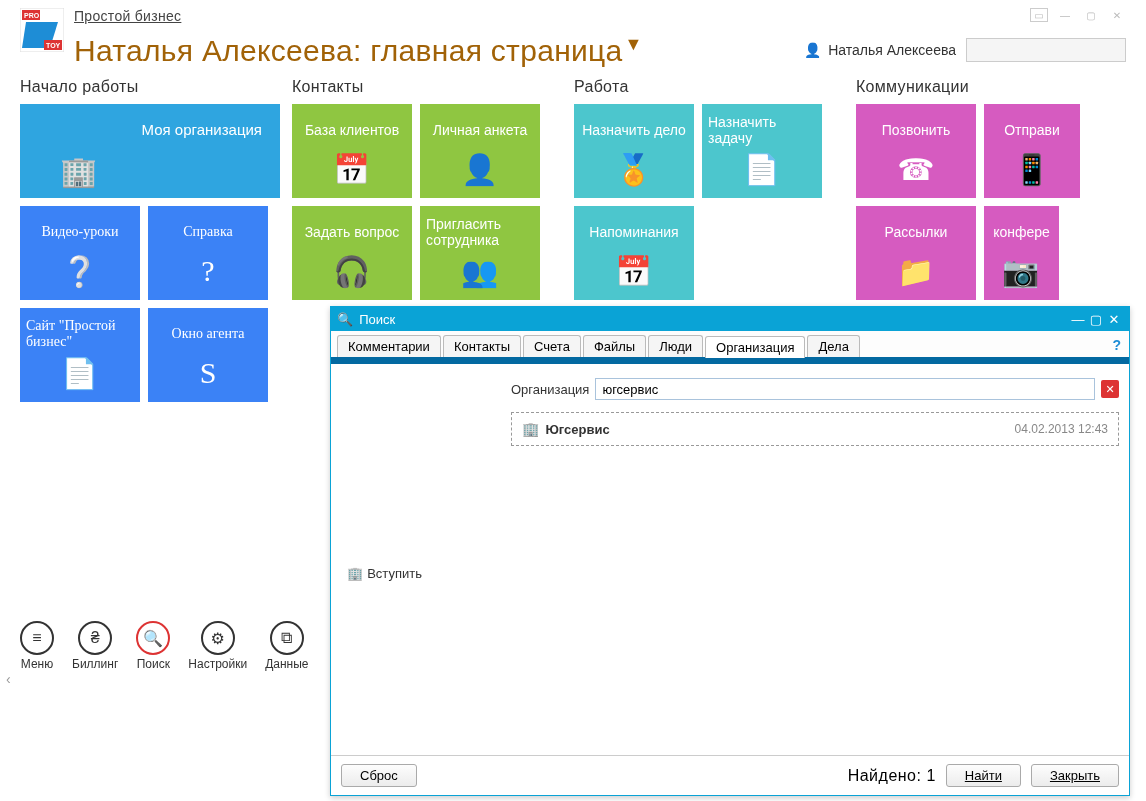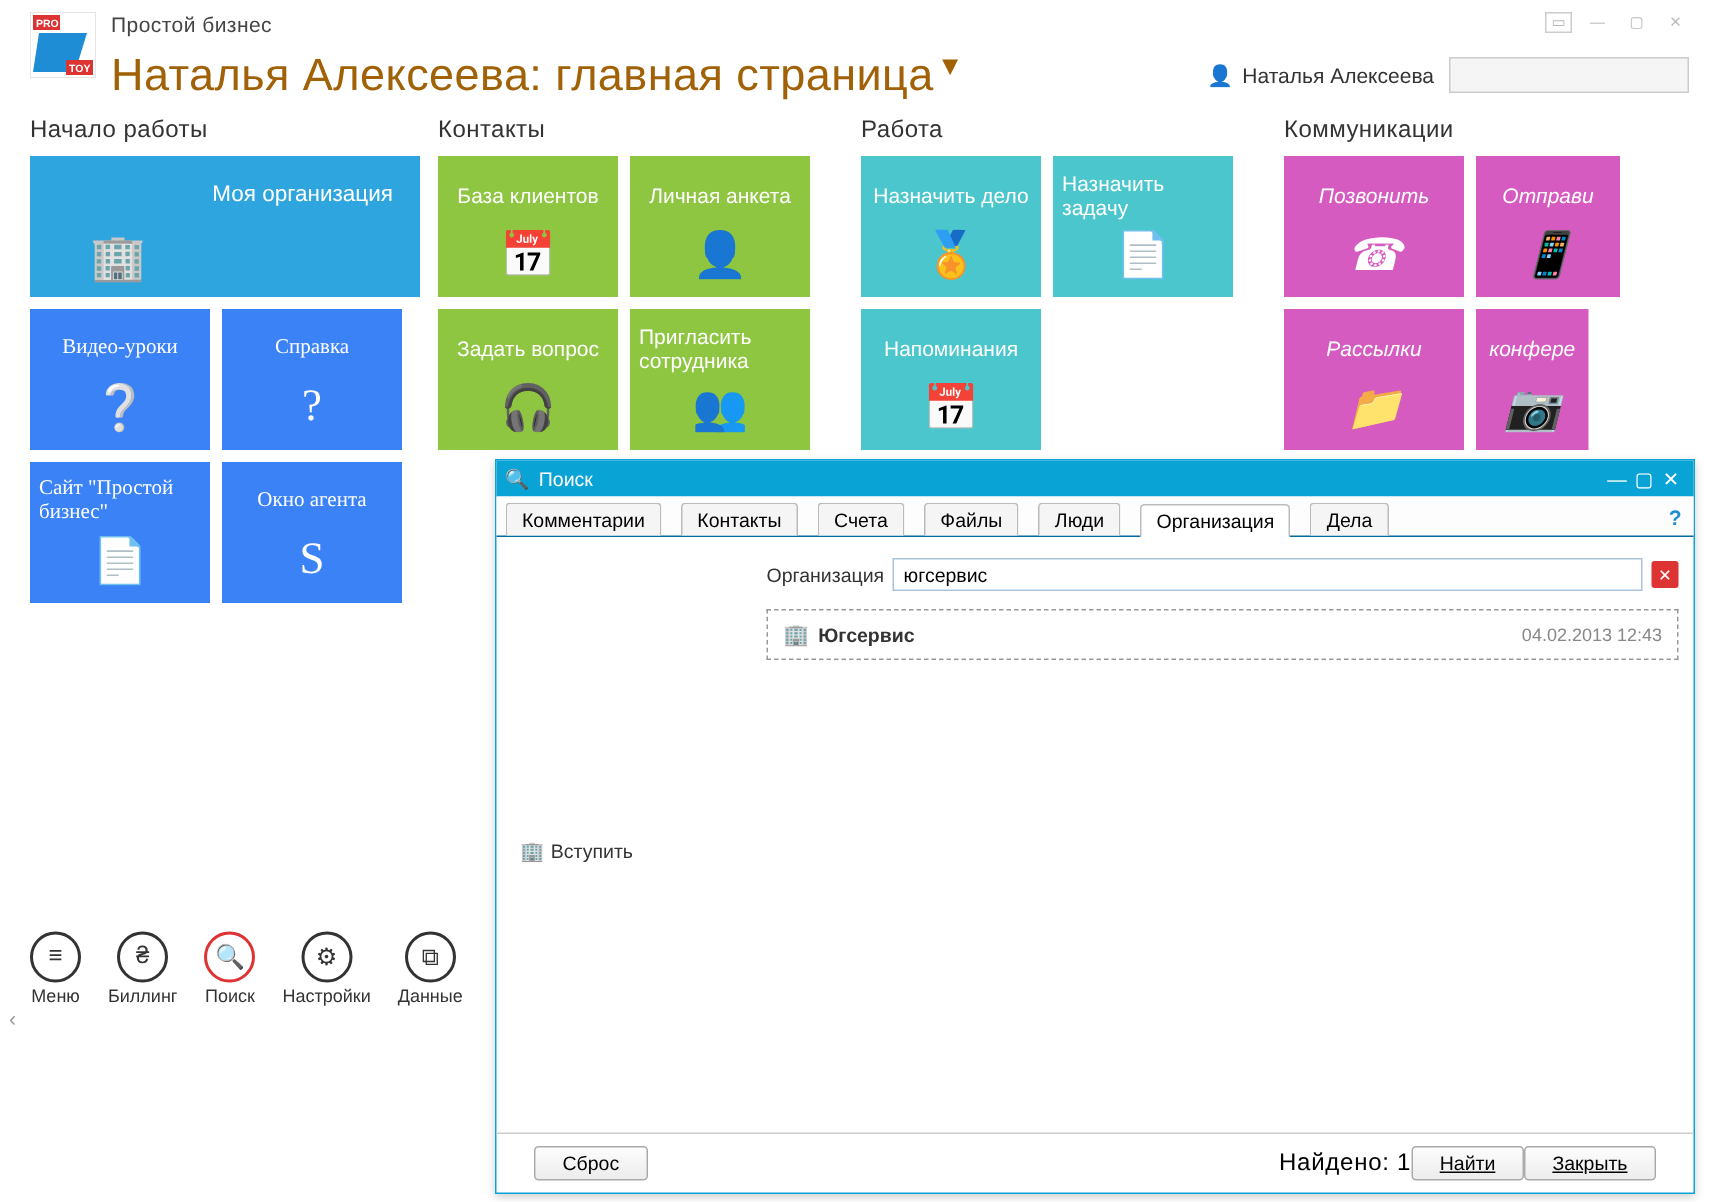--- a/index.html
+++ b/index.html
@@ -1,69 +1,69 @@
 <!DOCTYPE html>
 <html><head>
 <meta charset="utf-8">
 <style>
   * { box-sizing: border-box; margin: 0; padding: 0; }
   body { font-family: "Segoe UI", Arial, sans-serif; background: #fff; width: 1146px; height: 801px; overflow: hidden; position: relative; }
   .header { display: flex; align-items: flex-start; padding: 8px 20px 4px 20px; }
   .logo { width: 44px; height: 44px; margin-right: 10px; flex-shrink:0; }
   .header-titles { flex: 1; }
-  .app-name { font-size: 14px; color: #444; letter-spacing: 0.3px; }
+  .app-name { font-size: 14px; color: #444; letter-spacing: 0.3px; text-decoration: underline; }
   .page-title { font-size: 30px; font-weight: 400; letter-spacing: 0.3px; color: #a16207; display:flex; margin-top:10px;}
   .page-title .drop { font-size:18px; margin-left:2px;}
   .header-right { display: flex; align-items: center; gap: 10px; padding-top:6px;}
   .win-controls { display:flex; gap:8px; color:#bbb; font-size:14px; margin-bottom:10px; justify-content:flex-end;}
   .win-controls .ctl { border:1px solid #ccc; width:18px; height:14px; display:flex; align-items:center; justify-content:center; font-size:10px;}
   .user-block { display:flex; align-items:center; gap:6px; font-size:14px; color:#333;}
   .search-box { display:flex; align-items:center; border:1px solid #ccc; height:24px; width:160px; background:#f5f5f5;}
   .search-box input { flex:1; border:none; background:transparent; padding:0 4px; font-size:13px; outline:none;}
   .content { display:flex; padding: 6px 20px 0 20px; gap:12px; }
   .column { display:flex; flex-direction:column; }
   .col-title { font-size:16px; color:#333; margin-bottom:8px; letter-spacing:0.3px;}
   .tile-grid { display:flex; flex-wrap:wrap; gap:8px; }
   .tile { width:120px; height:94px; color:#fff; display:flex; flex-direction:column; align-items:center; justify-content:flex-start; padding-top:10px; cursor:pointer; position:relative;}
   .tile.wide { width:287px; }
   .tile.wide .tile-label { position:absolute; top:10px; right:12px; text-align:right; font-size:15px;}
   .tile-label { font-size:14px; text-align:left; line-height:1.15; padding:0 6px; min-height:32px; display:flex; align-items:center; justify-content:center;}
   .tile-icon { margin-top:6px; font-size:30px; }
   .c-blue { background:#2fa5e0; }
   .c-green { background:#8fc641; }
   .c-teal { background:#4cc6cd; }
-  .c-magenta { background:#d65bc0;font-style:italic; }
+  .c-magenta { background:#d65bc0; }
   .c-teal2 { background:#3b82f6;font-family:Liberation Serif, serif; }
   .bottom-bar { position:absolute; left:0; bottom:130px; display:flex; gap:18px; padding:0 20px;}
   .bot-btn { display:flex; flex-direction:column; align-items:center; font-size:12px; color:#333; cursor:pointer;}
   .bot-btn .circ { width:34px; height:34px; border:2px solid #333; border-radius:50%; display:flex; align-items:center; justify-content:center; font-size:16px; margin-bottom:2px;}
   .bot-btn.active .circ { border-color:#d33;}
   .scroll-arrow { position:absolute; left:6px; bottom:114px; font-size:14px; color:#999;}
   
   
   .search-dialog { position:absolute; left:330px; top:306px; width:800px; height:490px; background:#fff; border:1px solid #0aa3d6; box-shadow:0 2px 6px rgba(0,0,0,0.2); display:flex; flex-direction:column;}
   .dlg-titlebar { background:#0aa3d6; color:#fff; height:24px; display:flex; align-items:center; padding:0 6px; font-size:13px;}
   .dlg-titlebar .ttl-icon { margin-right:6px; }
   .dlg-titlebar .spacer { flex:1; }
   .dlg-titlebar .win-btn { width:18px; text-align:center; cursor:pointer; font-size:13px;}
-  .dlg-tabs { display:flex; border-bottom:1px solid #0369a1; padding:4px 6px 0 6px; gap:13px; background:#fdfdfd; position:relative;}
+  .dlg-tabs { display:flex; border-bottom:7px solid #0369a1; padding:4px 6px 0 6px; gap:2px; background:#fdfdfd; position:relative;}
   .dlg-tab { border:1px solid #bbb; border-bottom:none; padding:3px 10px; font-size:13px; background:#f5f5f5; cursor:pointer; border-radius:3px 3px 0 0;}
   .dlg-tab.active { background:#fff; position:relative; top:1px;}
   .dlg-help { position:absolute; right:8px; top:6px; color:#1e8dd6; font-weight:bold; font-size:14px;}
   .dlg-body { flex:1; padding:14px 10px 10px 10px; display:flex; flex-direction:column;}
   .org-row { display:flex; align-items:center; gap:6px; margin-bottom:12px; margin-left:170px;}
   .org-row label { font-size:13px; color:#333;}
   .org-row input { flex:1; border:1px solid #a9c3dc; padding:3px 6px; font-size:13px; outline:none; height:22px;}
   .org-row .clr { width:18px; height:18px; background:#d33; color:#fff; display:flex; align-items:center; justify-content:center; font-size:11px; cursor:pointer; border-radius:2px;}
   .result-box { border:1px dashed #999; padding:8px 10px; margin-left:170px; display:flex; align-items:center; font-size:13px; font-weight:bold; color:#333;}
   .result-box .ricon { color:#2a73b5; margin-right:6px; font-size:14px;}
   .result-box .date { margin-left:auto; font-weight:normal; color:#888; font-size:12px;}
   .join-link { margin-top:120px; font-size:13px; color:#333; display:flex; align-items:center; gap:4px; margin-left:6px;}
   .join-link .jicon { color:#2a73b5; }
-  .dlg-footer { border-top:1px solid #ccc; padding:8px 25px; display:flex; align-items:center; }
+  .dlg-footer { border-top:1px solid #ccc; padding:8px 10px; display:flex; align-items:center; gap:10px;}
   .dlg-footer .found { flex:1; text-align:right; font-size:16px; font-weight:normal; letter-spacing:0.5px;}
   .dlg-btn { border:1px solid #aaa; background:linear-gradient(#fdfdfd,#ececec); padding:3px 18px; font-size:13px; cursor:pointer; border-radius:3px;}
   .dlg-btn u { text-decoration:underline;}
 </style>
 </head>
 <body>
 
 <div class="header">
   <div class="logo">
     <svg viewBox="0 0 44 44">

